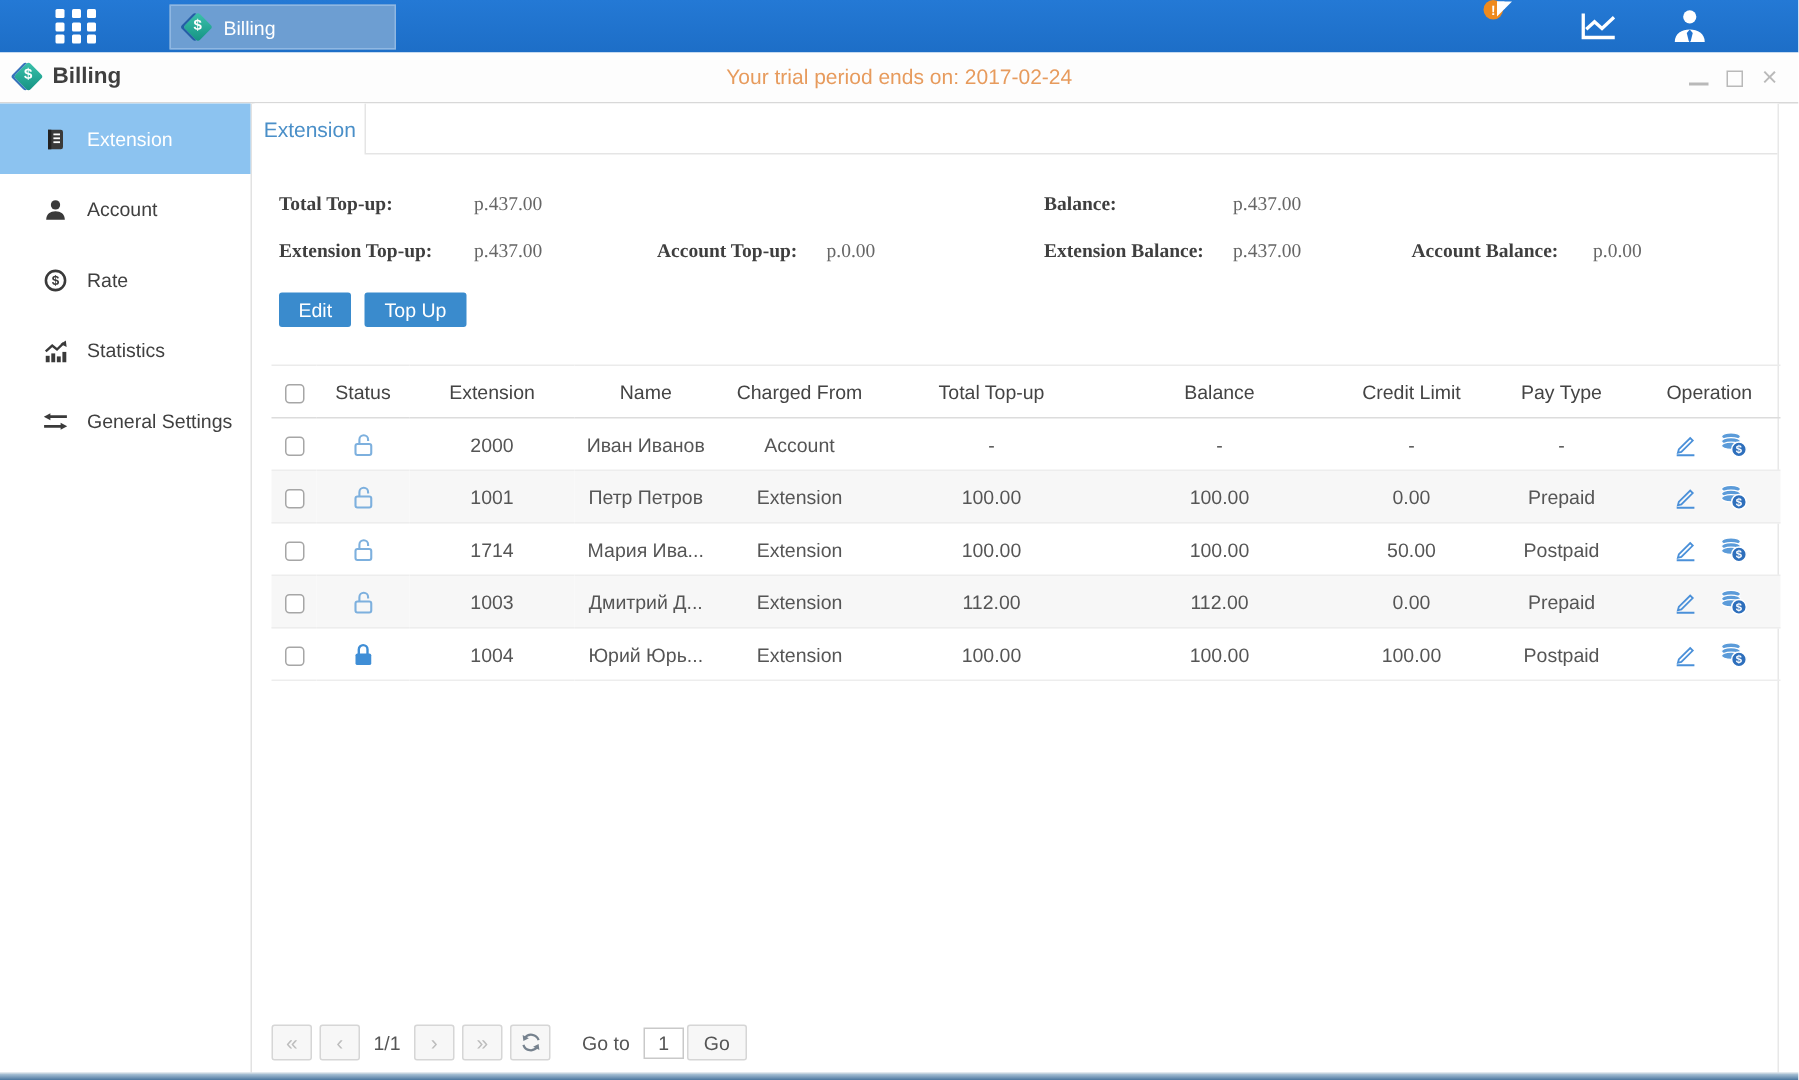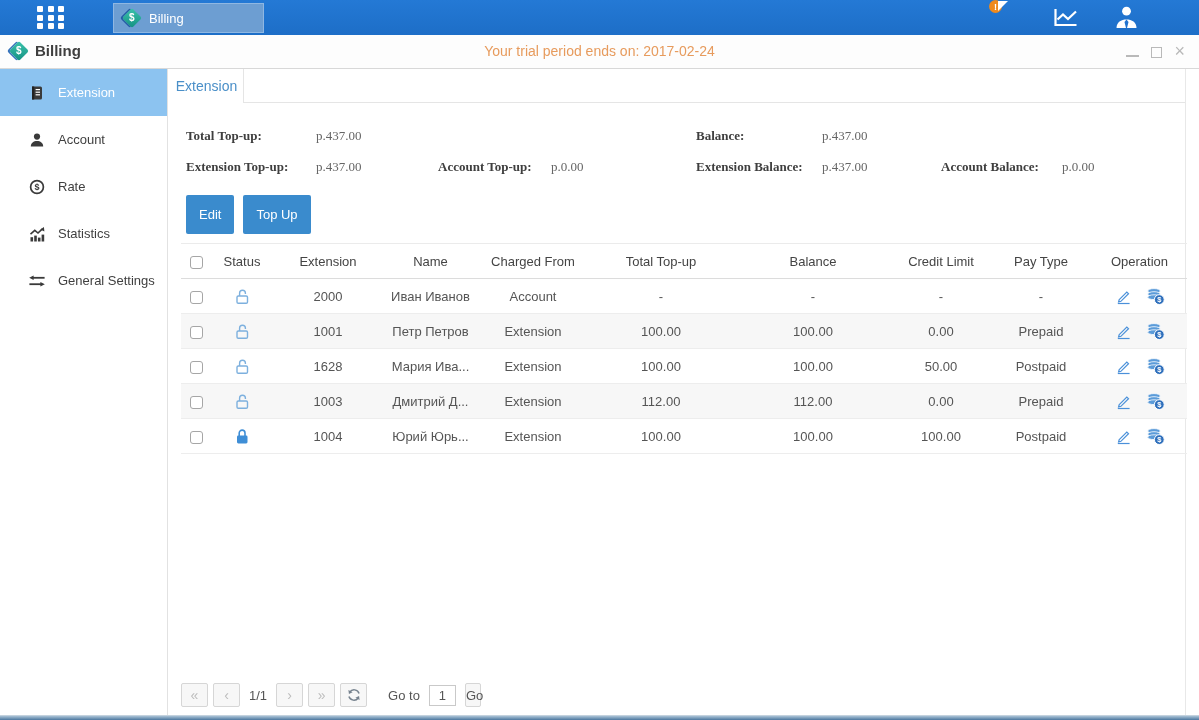--- a/index.html
+++ b/index.html
@@ -57,21 +57,21 @@
     height:1px; background:#e5e5e5; }
   .tab-active { position:absolute; left:1px; top:0; width:74px; height:34px;
     line-height:34px; text-align:center; background:#fff;
     border-right:1px solid #e5e5e5; color:#4a8fc8; font-size:14px; cursor:pointer; }
   .summary { padding:10px 0 0 17px;font-family:Liberation Serif, serif; }
   .srow { display:flex; height:31px; align-items:center; font-size:13px; color:#666; }
   .srow b { color:#3f3f3f; }
   .w1{width:130px}.w2{width:122px}.w3{width:113px}.w4{width:145px}
   .w5{width:126px}.w6{width:119px}.w7{width:121px}
   .btn-row { position:absolute; top:126px; left:17px; display:flex; gap:9px; }
-  .btn { background:#3a8bcd; color:#fff; font-size:13px; height:39px; padding:0 13px;
+  .btn { background:#3a8bcd; color:#fff; font-size:13px; height:23px; padding:0 13px;
     border:none; border-radius:2px; font-family:inherit; cursor:pointer; }
   
   .tbl-wrap { position:absolute; top:174px; left:12px; right:0; }
   table { width:100%; border-collapse:collapse; table-layout:fixed; font-size:13px; color:#555; }
   thead th { height:35px; font-weight:normal; color:#444; text-align:center;
     border-top:1px solid #ebebeb; border-bottom:1px solid #dcdcdc; }
   tbody td { height:35px; text-align:center; border-bottom:1px solid #ededed; }
   tbody tr:nth-child(even) { background:#f7f7f7; }
   .cb { display:inline-block; width:13px; height:13px; border:1px solid #a6a6a6;
     border-radius:3px; background:#fff; vertical-align:middle; cursor:pointer; }
@@ -81,22 +81,22 @@
   
   .pager { position:absolute; left:12px; right:0; bottom:7px; height:26px;
     display:flex; align-items:center; font-size:13px; color:#555; }
   .pbtn { width:27px; height:24px; border:1px solid #d6d6d6; background:#f7f7f7;
     border-radius:2px; display:flex; align-items:center; justify-content:center;
     color:#bdbdbd; font-size:14px; margin-right:5px; cursor:pointer; }
   .page-ind { margin:0 9px 0 4px; color:#555; }
   .goto-label { margin:0 9px 0 16px; }
   .goto-input { width:27px; height:21px; border:1px solid #c9c9c9; text-align:center;
     font-size:13px; color:#555; font-family:inherit; }
-  .go-btn { width:16px; height:24px; border:1px solid #d6d6d6; background:#f7f7f7;
-    border-radius:2px; color:#555; font-size:13px; margin-left:9px;
+  .go-btn { width:40px; height:24px; border:1px solid #d6d6d6; background:#f7f7f7;
+    border-radius:2px; color:#555; font-size:13px; margin-left:2px;
     font-family:inherit; cursor:pointer; }
   .pager-right { margin-left:auto; display:flex; align-items:center; gap:11px; }
   .pgsize { position:relative; width:48px; height:24px; border:1px solid #c9c9c9;
     background:#fff; display:flex; align-items:center; padding-left:9px; cursor:pointer; }
   .pgsize::after { content:''; position:absolute; right:7px; top:10px;
     border:4.5px solid transparent; border-top-color:#6e6e6e; }
   
   .footer-strip { position:absolute; left:0; right:0; bottom:0; height:5px;
     background:linear-gradient(180deg,#a9c2d6,#4c779f); border-top:1px solid #c3d2de; }
 </style>
@@ -341,21 +341,21 @@
           </tr>
 
           <tr>
             <td><span class="cb"></span></td>
             <td><span class="lock">
                 <svg width="16" height="17" viewBox="0 0 16 17">
                   <rect x="3" y="8" width="10.5" height="7.3" rx="1.3" fill="none" stroke="#7db0de" stroke-width="1.4"></rect>
                   <path d="M5.6 8 V5.1 a2.9 2.9 0 0 1 5.8 0 V6" fill="none" stroke="#7db0de" stroke-width="1.4"></path>
                 </svg>
               </span></td>
-            <td>1628</td>
+            <td>1714</td>
             <td>Мария Ива...</td>
             <td>Extension</td>
             <td>100.00</td>
             <td>100.00</td>
             <td>50.00</td>
             <td>Postpaid</td>
             <td>
               <span class="op-wrap">
                 <span class="op">
                   <svg width="17" height="17" viewBox="0 0 17 17">

